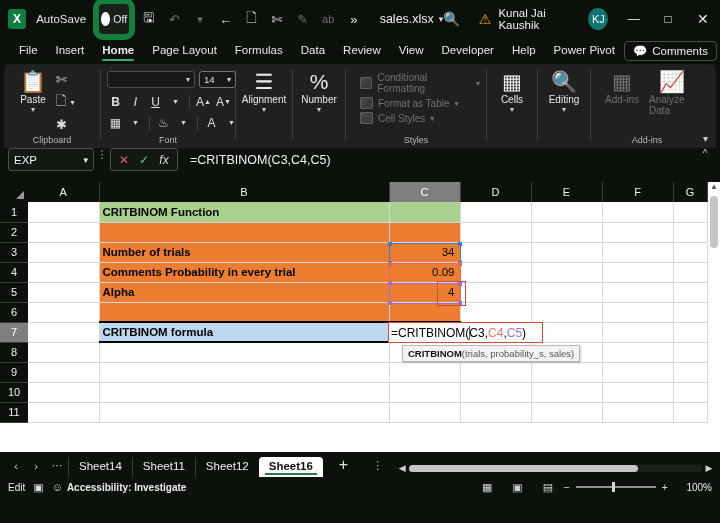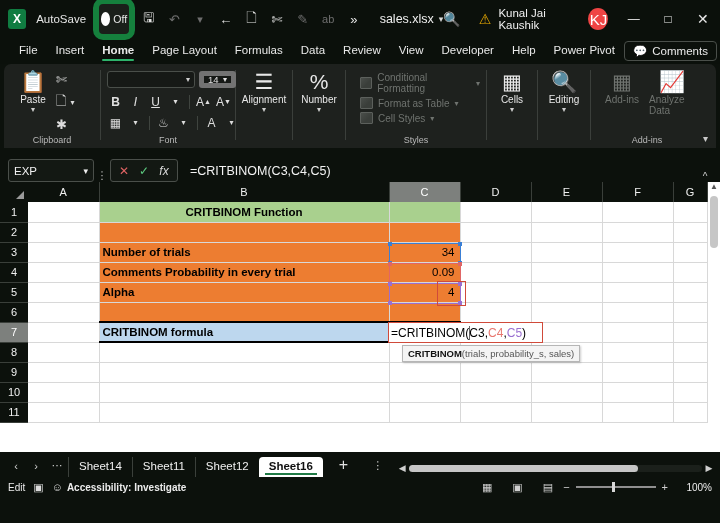--- a/index.html
+++ b/index.html
@@ -35,22 +35,22 @@
   }
   .tb-icon.dim { color: #6e6e6e; }
   .tb-icon.small { font-size: 11px; }
   .filename { color: #f0f0f0; font-size: 12.5px; margin-left: 14px; }
   .chev { color: #d8d8d8; font-size: 9px; margin-left: 5px; }
   .tb-spacer { flex: 1; }
   .searchicon { color: #e0e0e0; font-size: 14px; margin-right: 18px; }
   .warn { color: #f2b000; font-size: 14px; margin-right: 7px; }
   .username { color: #f0f0f0; font-size: 11.5px; }
   .avatar {
-    width: 22px; height: 22px; border-radius: 50%; background: #ef4444; color: #fff;
-    font-size: 15px; display: flex; align-items: center; justify-content: center;
+    width: 22px; height: 22px; border-radius: 50%; background: #0f766e; color: #fff;
+    font-size: 11px; display: flex; align-items: center; justify-content: center;
     margin-left: 7px; margin-right: 8px;
   }
   .wbtn {
     width: 38px; height: 38px; display: flex; align-items: center; justify-content: center;
     color: #e8e8e8; font-size: 12px;
   }
   .wbtn.close { font-size: 14px; }
 
   
   .ribbon-tabs {
@@ -89,39 +89,39 @@
   .bigbtn.disabled { color: #6f736f; }
   .smallcol { display: flex; flex-direction: column; gap: 4px; padding-top: 5px; }
   .smallbtn { display: flex; align-items: center; gap: 4px; color: #dcdcdc; font-size: 13px; }
   .fontrow1 { display: flex; align-items: center; gap: 4px; padding-top: 4px; }
   .fontname {
     width: 88px; height: 17px; background: #161916; border: 1px solid #4a4f4a; border-radius: 3px;
     display: flex; align-items: center; justify-content: flex-end; padding-right: 4px;
     color: #cfcfcf; font-size: 8px;
   }
   .fontsize {
-    width: 37px; height: 17px; background: #161916; border: 5px solid #737373; border-radius: 3px;
+    width: 37px; height: 17px; background: #161916; border: 1px solid #737373; border-radius: 3px;
     display: flex; align-items: center; justify-content: space-between; padding: 0 4px;
     color: #e0e0e0; font-size: 9.5px;
   }
   .fontrow2 { display: flex; align-items: center; gap: 3px; padding-top: 5px; color: #e0e0e0; }
   .fbtn { width: 17px; height: 17px; display: flex; align-items: center; justify-content: center; font-size: 12px; }
   .fbtn.tiny { font-size: 8px; }
   .vdiv { width: 1px; height: 14px; background: #3f443f; margin: 0 2px; }
   .fontrow3 { display: flex; align-items: center; gap: 3px; padding-top: 4px; color: #dcdcdc; }
   .styles-col { display: flex; flex-direction: column; gap: 3px; padding: 5px 0 0 8px; }
   .stylebtn { display: flex; align-items: center; gap: 5px; color: #6f736f; font-size: 10px; }
   .stylebtn .sicon {
     width: 13px; height: 12px; border: 1px solid #5c605c; display: inline-block;
     background: linear-gradient(135deg,#4a4e4a 0%,#3a3e3a 60%); border-radius: 1px;
   }
   .ribbon-collapse { position: absolute; right: 8px; bottom: 4px; color: #c9c9c9; font-size: 10px; }
 
   
-  .formula-bar { height: 34px; display: flex; align-items: flex-end; padding: 0 6px 0 8px; background: #0c110c; gap: 0; }
+  .formula-bar { height: 34px; display: flex; align-items: flex-start; padding: 0 6px 0 8px; background: #0c110c; gap: 0; }
   .namebox {
     width: 86px; height: 23px; background: #131813; border: 1px solid #4a4f4a; border-radius: 3px;
     display: flex; align-items: center; justify-content: space-between; padding: 0 5px;
     color: #f0f0f0; font-size: 11.5px;
   }
   .kebab { color: #b8b8b8; font-size: 11px; width: 16px; text-align: center; }
   .fx-group {
     display: flex; align-items: center; gap: 2px; border: 1px solid #4a4f4a; border-radius: 3px;
     height: 23px; padding: 0 4px; background: #131813;
   }
@@ -152,21 +152,21 @@
   th.colhead.sel { background: #7d807d; color: #fff; }
   td.rowhead {
     width: 28px; height: 20px; background: #0c110c; color: #f0f0f0; font-size: 11px;
     text-align: center; border-bottom: 1px solid #3a3f3a;
   }
   td.rowhead.sel { background: #7d807d; color: #fff; }
   td.cell {
     height: 20px; background: #fff; border-right: 1px solid #d8d8d8; border-bottom: 1px solid #d8d8d8;
     font-size: 11.5px; color: #000; padding: 0 3px; overflow: hidden; white-space: nowrap;
   }
-  td.green { background: #a9d08e; font-weight: bold; text-align: center; }
+  td.green { background: #a9d08e; font-weight: bold; }
   td.orange { background: #ed7d31; }
   td.orange.lbl { font-weight: bold; color: #000; }
   td.num { text-align: right; padding-right: 5px; }
   td.blue { background: #bdd7ee; }
   td.blue.lbl { font-weight: bold; }
   .thickline { border-bottom: 2px solid #000 !important; }
 
   
   .ovl { position: absolute; pointer-events: none; }
   .ref-blue { border: 1px solid #3a7fd5; }

